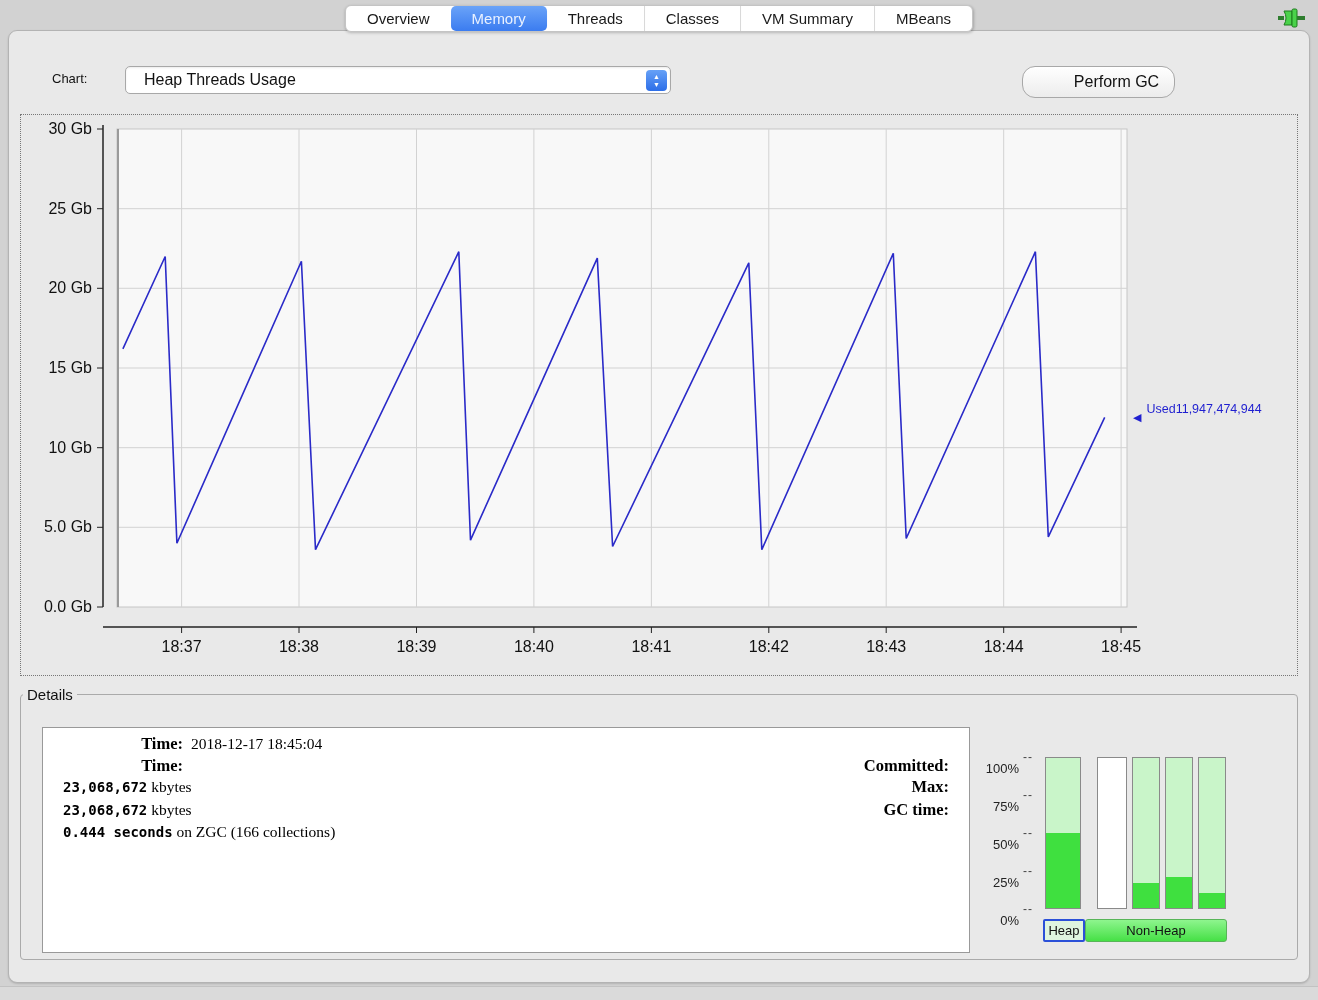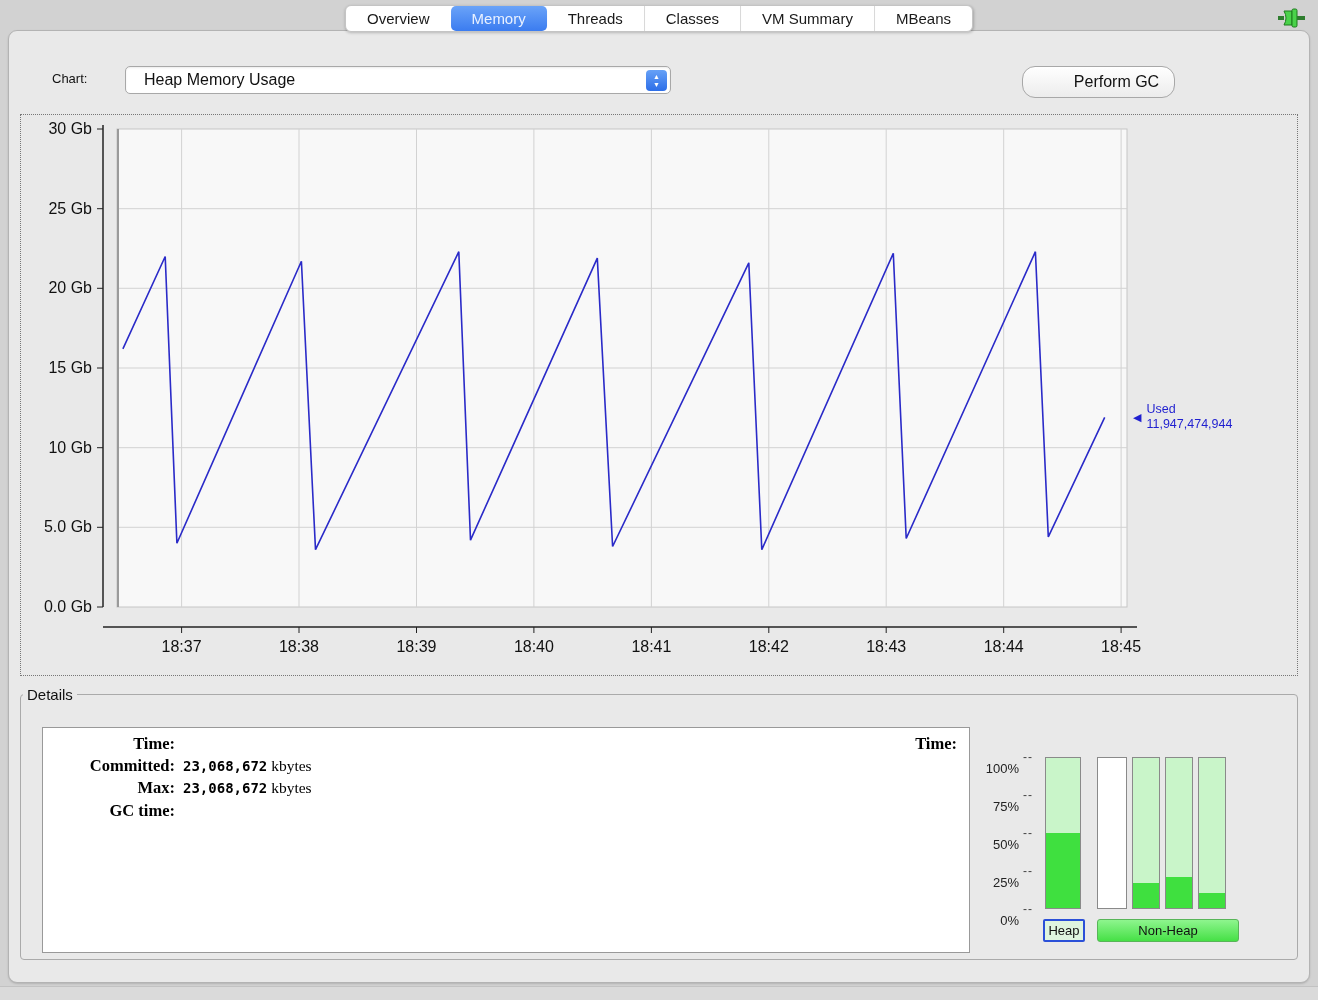--- a/index.html
+++ b/index.html
@@ -42,51 +42,51 @@
                display:flex; align-items:center; justify-content:center;
                font-family:"Liberation Sans",sans-serif;padding-left:36px; }
 
   
   .chart-wrap { position:absolute; left:20px; top:114px; width:1278px; height:562px;
                 border:1px dotted #777; }
   .chart-wrap svg { display:block; }
   .ytick, .xtick { font-family:"Liberation Sans",sans-serif; font-size:16px; fill:#111; }
   .used-indicator { position:absolute; left:1112px; display:flex; gap:5px; color:#1f1fd0; }
   .used-indicator .arrow { font-size:11px; margin-top:9px; }
-  .used-indicator .txt { display:flex; flex-direction:column; }
+  .used-indicator .txt { display:flex; flex-direction:row; }
   .used-indicator .txt span { font-size:12.5px; line-height:15px; }
 
   
   fieldset.details { position:absolute; left:20px; top:686px; width:1278px; height:274px;
                      border:1px solid #aaa; border-radius:4px; }
   fieldset.details legend { font-size:15px; color:#111; margin-left:2px; padding:0 4px; }
   .details-box { position:absolute; left:21px; top:24px; width:928px; height:226px;
                  background:#fff; border:1px solid #999; overflow:hidden; }
   #details-rows { display:grid; grid-template-columns:120px auto; column-gap:8px;
-                  padding:5px 12px; }
+                  padding:5px 20px; }
   .d-label { text-align:right; font-family:"Liberation Serif",serif; font-weight:bold;
              font-size:16.5px; color:#000; line-height:21.5px; }
   .d-value { line-height:21.5px; color:#000; white-space:nowrap; }
   .v-serif { font-family:"Liberation Serif",serif; font-size:15.5px; }
   .v-mono  { font-family:"DejaVu Sans Mono",monospace; font-size:14px; font-weight:600; }
 
   
   .pool-area { position:absolute; left:952px; top:46px; width:300px; height:222px; }
   .pct-label { position:absolute; left:0; width:46px; text-align:right; font-size:13px;
                color:#222; line-height:16px;margin-top:12px; }
   .pct-dash { position:absolute; left:50px; width:18px; font-size:12px; color:#444;
               line-height:16px; letter-spacing:1px; }
   .pool-bar { position:absolute; top:8px; height:152px; border:1px solid #8a8a8a; }
   .pool-bar.green { background:#c9f5c9; }
   .pool-bar.white { background:#ffffff; }
   .pool-fill { position:absolute; bottom:0; left:0; right:0; background:#3fe03f; }
   .btn-heap { position:absolute; left:70px; top:170px; width:42px; height:23px;
               background:#dff5df; border:2px solid #2b50d8; border-radius:2px;
               font-size:13px; color:#111; display:flex; align-items:center; justify-content:center; }
-  .btn-nonheap { position:absolute; left:124px; top:170px; width:142px; height:23px;
+  .btn-nonheap { position:absolute; left:112px; top:170px; width:142px; height:23px;
                  background:linear-gradient(#8ef58e,#46e046); border:1px solid #58b558;
                  border-radius:3px; font-size:13px; color:#111;
                  display:flex; align-items:center; justify-content:center; }
 </style>
 </head>
 <body>
 
 <div class="window-panel"></div>
 
 <div class="tab-bar">
@@ -103,21 +103,21 @@
     <rect x="0" y="9" width="6" height="4" fill="#2e7d2e"></rect>
     <path d="M6 4 L14 4 L14 18 L6 18 Q10 11 6 4 Z" fill="#4ad24a" stroke="#1d7a1d"></path>
     <rect x="14" y="2" width="5" height="18" rx="1.5" fill="#4ad24a" stroke="#1d7a1d"></rect>
     <rect x="19" y="9" width="8" height="4" fill="#2e7d2e"></rect>
   </svg>
 </div>
 
 <div class="chart-label">Chart:</div>
 
 <div class="combo">
-  <span>Heap Memory Usage</span>
+  <span>Heap Threads Usage</span>
   <span class="stepper">
       <span>▲</span>
       <span>▼</span>
     </span>
 </div>
 
 <button class="gc-button">Perform GC</button>
 
 <div class="chart-wrap">
   <svg id="chart-svg" width="1276" height="560" viewBox="0 0 1276 560">
@@ -181,26 +181,28 @@
     </span>
   </div>
 </div>
 
 <fieldset class="details">
   <legend>Details</legend>
 
   <div class="details-box">
     <div id="details-rows">
         <div class="d-label">Time:</div>
+        <div class="d-value"><span class="v-serif">2018-12-17 18:45:04</span></div>
         <div class="d-label">Time:</div>
         <div class="d-label">Committed:</div>
         <div class="d-value"><span class="v-mono">23,068,672</span><span class="v-serif"> kbytes</span></div>
         <div class="d-label">Max:</div>
         <div class="d-value"><span class="v-mono">23,068,672</span><span class="v-serif"> kbytes</span></div>
         <div class="d-label">GC time:</div>
+        <div class="d-value"><span class="v-mono">0.444 seconds</span><span class="v-serif"> on ZGC (166 collections)</span></div>
       </div>
   </div>
 
   <div class="pool-area" id="pool-area">
     <div id="pct-axis">
         <div class="pct-label" style="top: 0px;">100%</div>
         <div class="pct-dash" style="top: 0px;">--</div>
         <div class="pct-label" style="top: 38px;">75%</div>
         <div class="pct-dash" style="top: 38px;">--</div>
         <div class="pct-label" style="top: 76px; text-align: right;">50%</div>

